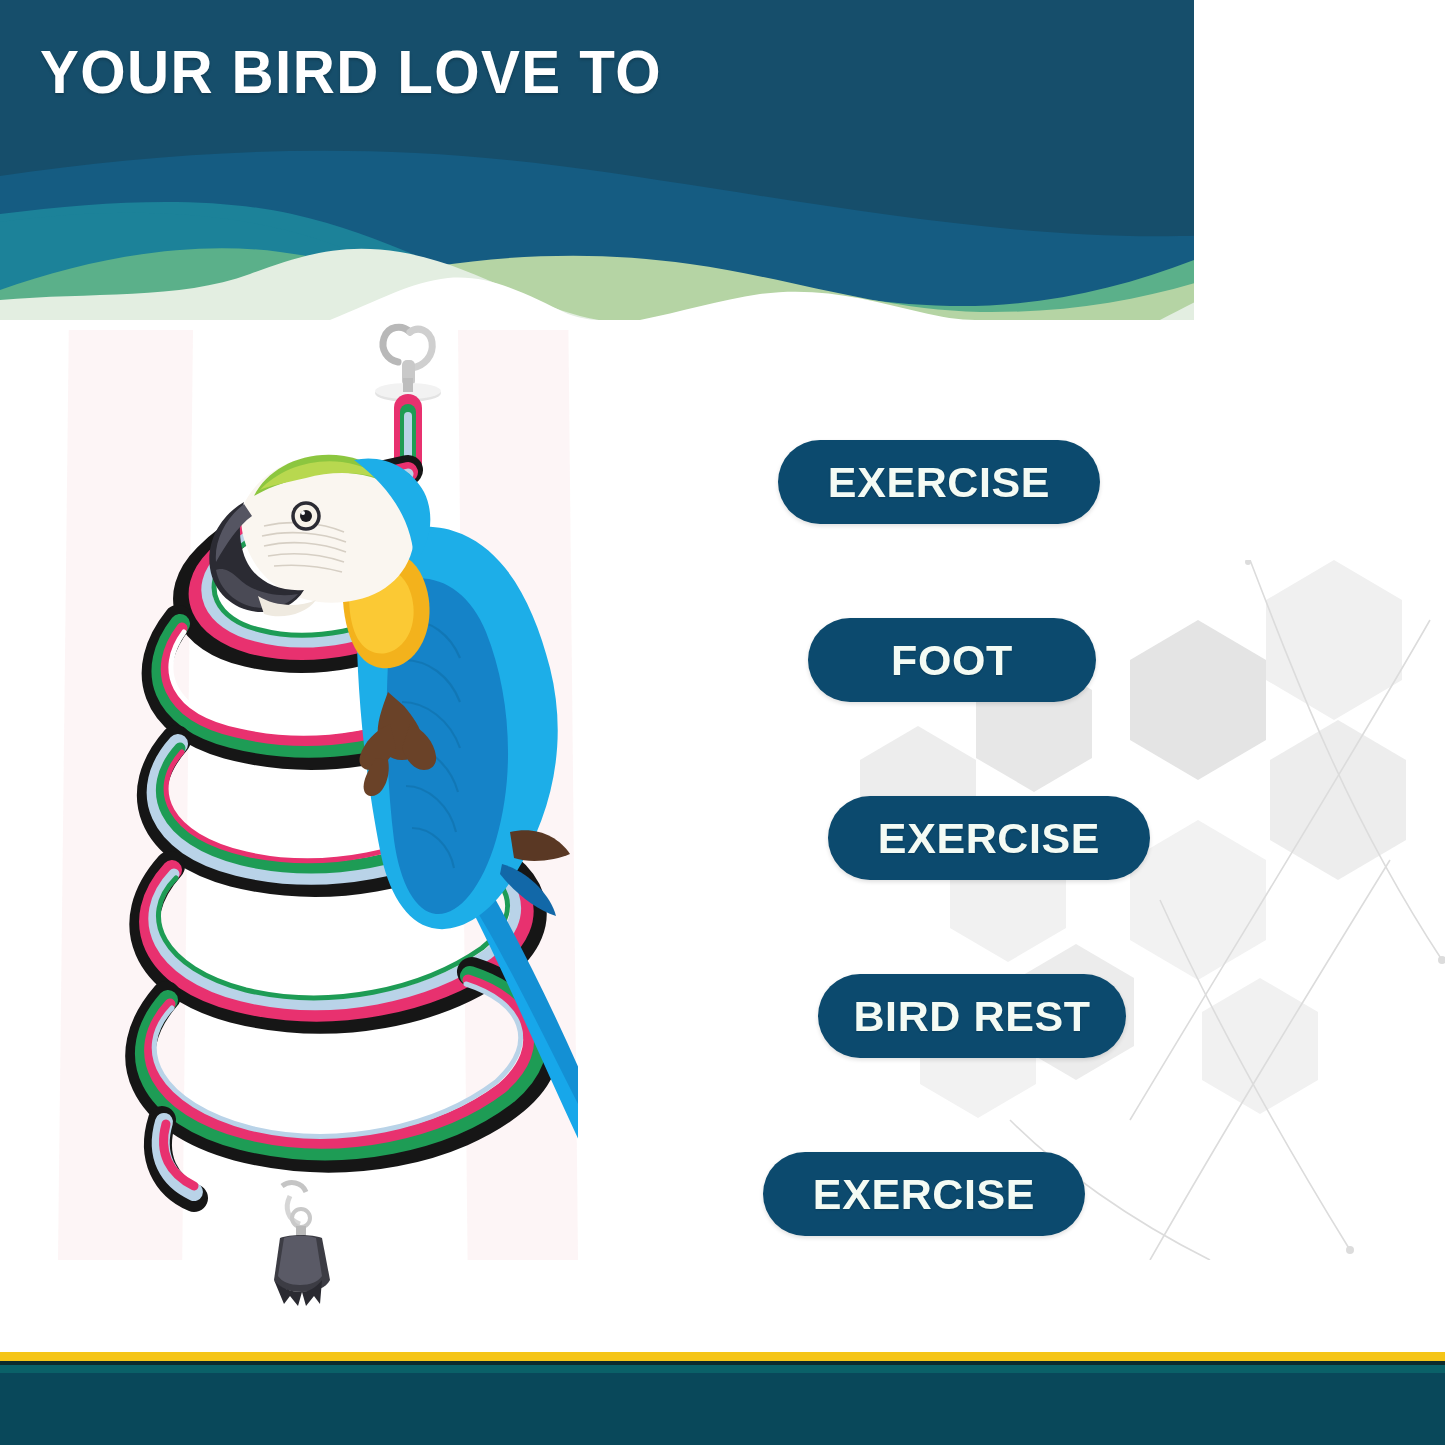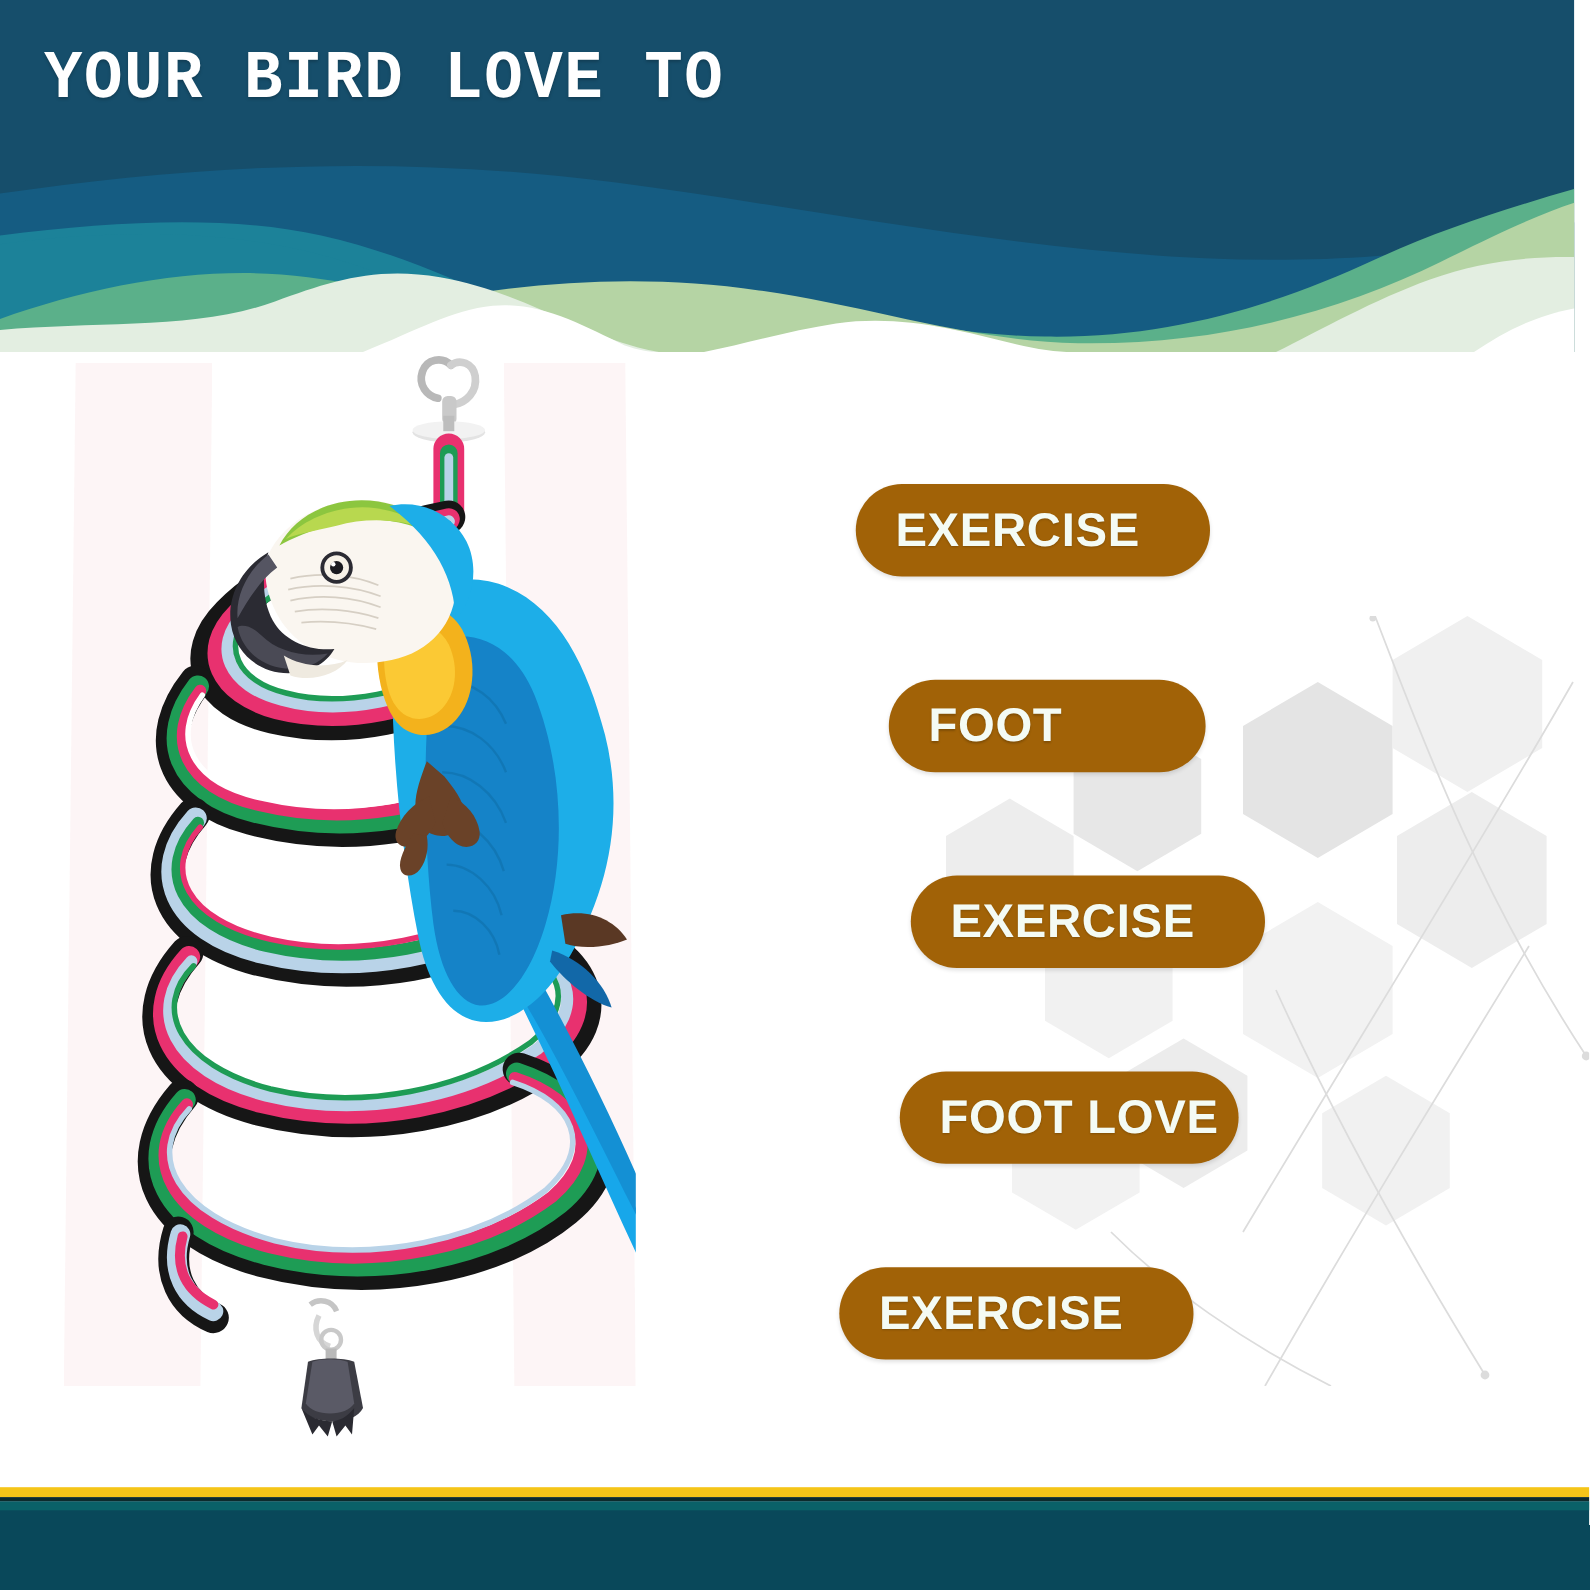--- a/index.html
+++ b/index.html
@@ -13,23 +13,22 @@
     position:relative;
     width:1445px; height:1445px;
     background:#ffffff;
     overflow:hidden;
   }
 
   
   #header-banner {
     position:absolute;
     left:0; top:0;
-    width:1431px; height:320px;
+    width:1194px; height:320px;
     overflow:hidden;
-    font-family:Liberation Mono, monospace;
   }
   #header-waves { position:absolute; left:0; top:0; width:1445px; height:320px; display:block; }
   #header-title {
     position:absolute;
     left:40px; top:36px;
     font-size:62px;
     font-weight:bold;
     letter-spacing:1.5px;
     color:#ffffff;
     white-space:nowrap;
@@ -66,23 +65,24 @@
   #badge-list {
     position:absolute;
     left:700px; top:440px;
     width:720px; height:830px;
     z-index:3;
   }
   .badge {
     position:absolute;
     display:flex;
     align-items:center;
+    justify-content:center;
     height:84px;
     border-radius:48px;
-    background:#a16207;
+    background:#0c4a6e;
     color:#f4fbf4;
     font-size:43px;
     font-weight:bold;
     letter-spacing:0.6px;
     white-space:nowrap;
     box-shadow:0 2px 4px rgba(0,0,0,0.13);
     padding:0 36px;
     text-shadow:0 1px 2px rgba(0,0,0,0.20);
   }
 
@@ -346,21 +346,21 @@
     <div class="badge" style="left:78px;  top:0px;   width:322px;">
         <span>EXERCISE</span>
       </div>
     <div class="badge" style="left:108px; top:178px; width:288px;">
         <span>FOOT</span>
       </div>
     <div class="badge" style="left:128px; top:356px; width:322px;">
         <span>EXERCISE</span>
       </div>
     <div class="badge" style="left:118px; top:534px; width:308px;">
-        <span>FOOT LOVE</span>
+        <span>BIRD REST</span>
       </div>
     <div class="badge" style="left:63px;  top:712px; width:322px;">
         <span>EXERCISE</span>
       </div>
   </div>
 
   <div id="footer-rule"></div>
   <div id="footer-rule-dark"></div>
   <div id="footer-bar"></div>
   <div id="footer-bar-top"></div>

